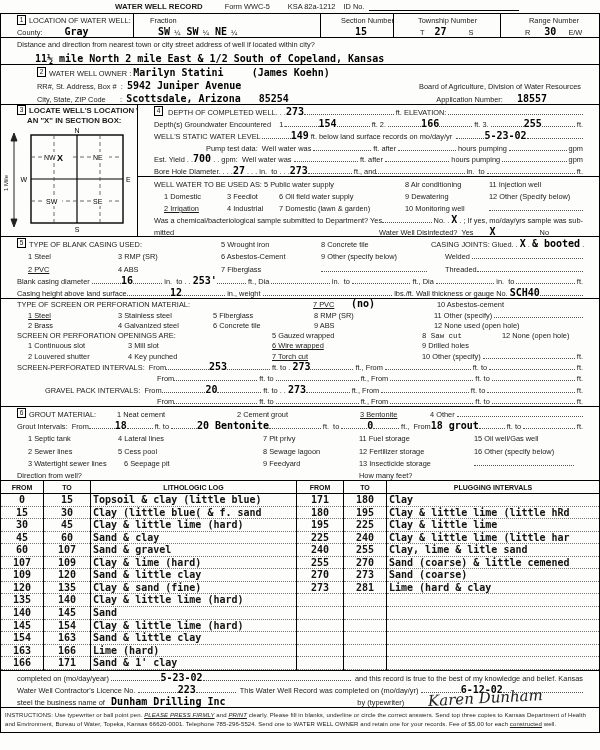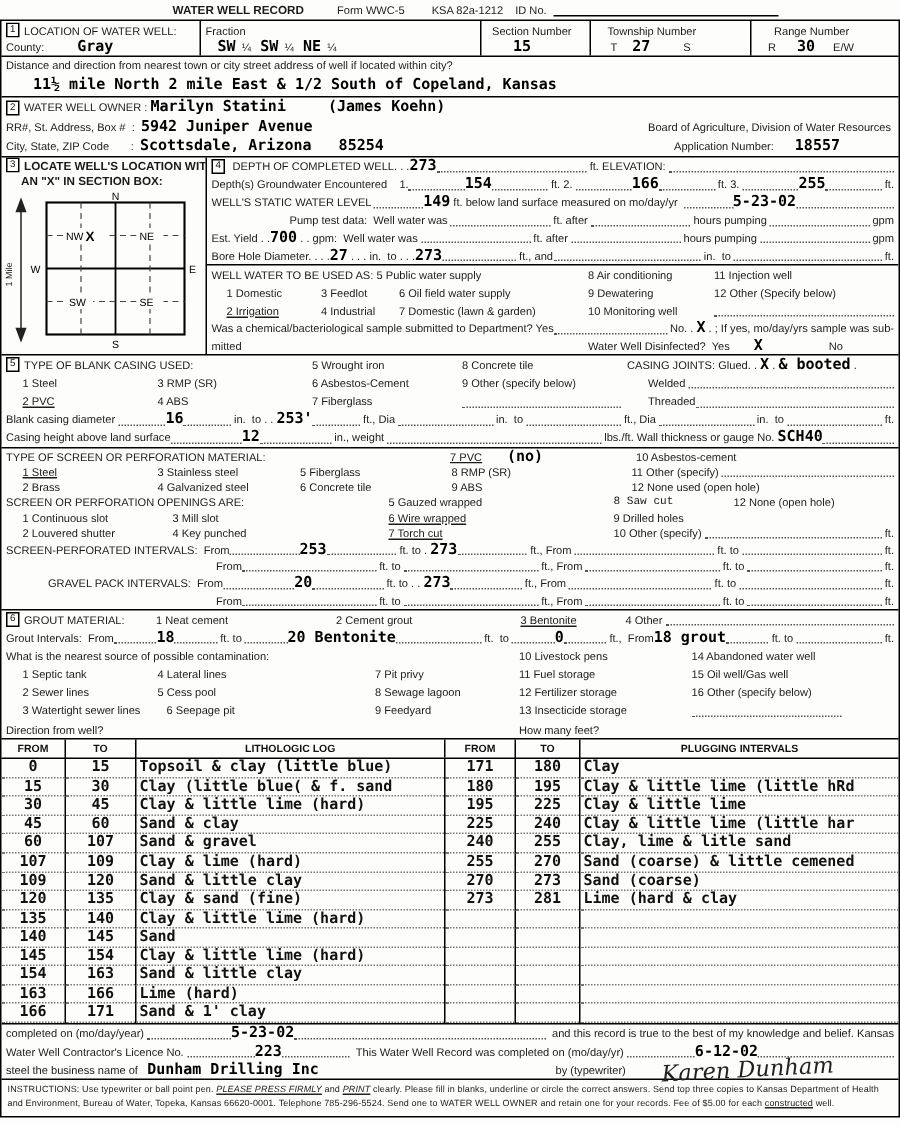--- a/index.html
+++ b/index.html
@@ -2,41 +2,41 @@
 <html><head>
 <meta charset="utf-8">
 <style>
   html,body{margin:0;padding:0;background:#e8e8e8;}
   .page{width:600px;height:750px;background:#fdfdfc;color:#111;margin:0 auto;position:relative;
         font-family:"Liberation Sans",sans-serif;overflow:hidden;}
   .topline{display:flex;align-items:baseline;white-space:pre;padding:2px 3px 0 3px;height:11px;}
   .form{border:1.6px solid #000;margin:0;}
   .sec{border-top:1.2px solid #000;}
   .sec:first-child{border-top:none;}
-  .line{display:flex;align-items:center;white-space:pre;padding:0 3px;overflow:hidden;}
+  .line{display:flex;align-items:flex-end;white-space:pre;padding:0 16px;overflow:hidden;}
   .lbl{font-size:7.4px;color:#1a1a1a;}
   .und{text-decoration:underline;text-underline-offset:1px;}
   .typed{font-family:"DejaVu Sans Mono","Liberation Mono",monospace;font-size:10px;font-weight:bold;color:#000;}
   .cursive{font-family:"DejaVu Serif",serif;font-style:italic;font-size:15px;transform:rotate(-3deg);display:inline-block;color:#222;}
   .dots{border-bottom:1.2px dotted #555;align-self:flex-end;margin-bottom:2px;min-width:6px;height:2px;}
   .gap{display:inline-block;height:1px;flex-shrink:0;}
   .flexgap{display:inline-block;height:1px;}
   .solidline{border-bottom:1px solid #000;align-self:flex-end;margin-bottom:2px;height:2px;}
   .numbox{border:1px solid #000;font-size:6.5px;line-height:8px;min-width:7px;text-align:center;
           display:inline-block;margin-right:3px;flex-shrink:0;align-self:center;}
   
   .s1top{display:flex;}
   .s1cell{padding:1px 0 0 0;}
   .bl{border-left:1px solid #000;}
   .s1cell .line{height:10px;}
   .s1cell .vline{height:12px;}
   .s1 .qline{border-top:1px solid #000;height:11px;}
   .s1 .aline{height:15px;}
   
-  .s2 .line{height:13px;}
+  .s2 .line{height:13px;margin-left:20px;}
   
   .s34{display:flex;height:131px;}
   .s3{width:136px;border-right:1.2px solid #000;flex-shrink:0;overflow:hidden;}
   .s3 .line{height:10px;}
   .s4{flex:1;overflow:hidden;}
   .s4 .line{height:11.9px;}
   .usehead{border-top:1px solid #000;}
   
   .s5 .line{height:12.2px;}
   
@@ -142,21 +142,21 @@
           <text x="43" y="35" font-size="7">NW</text>
           <text x="56" y="35.5" font-size="9" font-weight="bold" font-family="DejaVu Sans Mono, monospace">X</text>
           <text x="92" y="35" font-size="7">NE</text>
           <text x="45" y="79" font-size="7">SW</text>
           <text x="92" y="79" font-size="7">SE</text>
         </svg>
       </div>
       <div class="s4">
         <div class="line"><span class="numbox">4</span><span class="lbl"> DEPTH OF COMPLETED WELL. . .</span><span class="typed">273</span><span class="dots" style="flex-grow: 2;"></span><span class="lbl"> ft. ELEVATION: </span><span class="dots" style="flex-grow: 3;"></span></div>
         <div class="line"><span class="lbl">Depth(s) Groundwater Encountered    1.</span><span class="dots" style="flex-grow: 1;"></span><span class="typed">154</span><span class="dots" style="flex-grow: 1;"></span><span class="lbl"> ft. 2. </span><span class="dots" style="flex-grow: 1;"></span><span class="typed">166</span><span class="dots" style="flex-grow: 1;"></span><span class="lbl"> ft. 3. </span><span class="dots" style="flex-grow: 1;"></span><span class="typed">255</span><span class="dots" style="flex-grow: 1;"></span><span class="lbl"> ft.</span></div>
-        <div class="line"><span class="lbl">WELL'S STATIC WATER LEVEL </span><span class="dots" style="flex-grow: 1;"></span><span class="typed">149</span><span class="lbl"> ft. below land surface measured on mo/day/yr  </span><span class="dots" style="flex-grow: 1;"></span><span class="typed">5-23-02</span><span class="dots" style="flex-grow: 2;"></span></div>
+        <div class="line"><span class="lbl">WELL'S STATIC WATER LEVEL </span><span class="dots" style="flex-grow: 1;"></span><span class="typed">149</span><span class="lbl"> ft. below land surface records on mo/day/yr  </span><span class="dots" style="flex-grow: 1;"></span><span class="typed">5-23-02</span><span class="dots" style="flex-grow: 2;"></span></div>
         <div class="line"><span class="gap" style="width: 52px;"></span><span class="lbl">Pump test data:  Well water was </span><span class="dots" style="flex-grow: 2;"></span><span class="lbl"> ft. after </span><span class="dots" style="flex-grow: 2;"></span><span class="lbl"> hours pumping </span><span class="dots" style="flex-grow: 2;"></span><span class="lbl"> gpm</span></div>
         <div class="line"><span class="lbl">Est. Yield . .</span><span class="typed">700</span><span class="lbl"> . . gpm:  Well water was </span><span class="dots" style="flex-grow: 2;"></span><span class="lbl"> ft. after </span><span class="dots" style="flex-grow: 2;"></span><span class="lbl"> hours pumping </span><span class="dots" style="flex-grow: 2;"></span><span class="lbl"> gpm</span></div>
         <div class="line"><span class="lbl">Bore Hole Diameter. . . .</span><span class="typed">27</span><span class="lbl"> . . . in.  to . . .</span><span class="typed">273</span><span class="dots" style="flex-grow: 1;"></span><span class="lbl"> ft., and</span><span class="dots" style="flex-grow: 2;"></span><span class="lbl"> in.  to </span><span class="dots" style="flex-grow: 2;"></span><span class="lbl"> ft.</span></div>
         <div class="line usehead"><span class="lbl" style="width: 110px; display: inline-block; flex-shrink: 0;">WELL WATER TO BE USED AS:</span><span class="lbl" style="width: 141px; display: inline-block; flex-shrink: 0;">5 Public water supply</span><span class="lbl" style="width: 84px; display: inline-block; flex-shrink: 0;">8 Air conditioning</span><span class="lbl">11 Injection well</span></div>
         <div class="line"><span class="gap" style="width: 10px;"></span><span class="lbl" style="width: 63px; display: inline-block; flex-shrink: 0;">1 Domestic</span><span class="lbl" style="width: 52px; display: inline-block; flex-shrink: 0;">3 Feedlot</span><span class="lbl" style="width: 126px; display: inline-block; flex-shrink: 0;">6 Oil field water supply</span><span class="lbl" style="width: 84px; display: inline-block; flex-shrink: 0;">9 Dewatering</span><span class="lbl">12 Other (Specify below)</span></div>
         <div class="line"><span class="gap" style="width: 10px;"></span><span class="lbl und" style="width: 63px; display: inline-block; flex-shrink: 0;">2 Irrigation</span><span class="lbl" style="width: 52px; display: inline-block; flex-shrink: 0;">4 Industrial</span><span class="lbl" style="width: 126px; display: inline-block; flex-shrink: 0;">7 Domestic (lawn &amp; garden)</span><span class="lbl" style="width: 84px; display: inline-block; flex-shrink: 0;">10 Monitoring well</span><span class="dots" style="flex-grow: 1;"></span></div>
         <div class="line"><span class="lbl">Was a chemical/bacteriological sample submitted to Department? Yes</span><span class="dots" style="flex-grow: 1;"></span><span class="lbl"> No. . </span><span class="typed">X</span><span class="lbl"> . ; If yes, mo/day/yrs sample was sub-</span></div>
         <div class="line"><span class="lbl">mitted</span><span class="flexgap" style="flex-grow: 1;"></span><span class="lbl">Water Well Disinfected?  Yes</span><span class="gap" style="width: 16px;"></span><span class="typed">X</span><span class="gap" style="width: 44px;"></span><span class="lbl">No</span><span class="gap" style="width: 34px;"></span></div>
       </div>
     </div>
@@ -181,21 +181,20 @@
     <div class="intv">
       <div class="line"><span class="lbl">SCREEN-PERFORATED INTERVALS:  From</span><span class="dots" style="flex-grow: 1;"></span><span class="typed">253</span><span class="dots" style="flex-grow: 1;"></span><span class="lbl"> ft. to . </span><span class="typed">273</span><span class="dots" style="flex-grow: 1;"></span><span class="lbl"> ft., From </span><span class="dots" style="flex-grow: 2;"></span><span class="lbl"> ft. to </span><span class="dots" style="flex-grow: 2;"></span><span class="lbl"> ft.</span></div>
       <div class="line"><span class="gap" style="width: 140px;"></span><span class="lbl">From</span><span class="dots" style="flex-grow: 2;"></span><span class="lbl"> ft. to </span><span class="dots" style="flex-grow: 2;"></span><span class="lbl"> ft., From </span><span class="dots" style="flex-grow: 2;"></span><span class="lbl"> ft. to </span><span class="dots" style="flex-grow: 2;"></span><span class="lbl"> ft.</span></div>
       <div class="line"><span class="gap" style="width: 28px;"></span><span class="lbl">GRAVEL PACK INTERVALS:  From</span><span class="dots" style="flex-grow: 1;"></span><span class="typed">20</span><span class="dots" style="flex-grow: 1;"></span><span class="lbl"> ft. to . . </span><span class="typed">273</span><span class="dots" style="flex-grow: 1;"></span><span class="lbl"> ft., From </span><span class="dots" style="flex-grow: 2;"></span><span class="lbl"> ft. to </span><span class="dots" style="flex-grow: 2;"></span><span class="lbl"> ft.</span></div>
       <div class="line"><span class="gap" style="width: 140px;"></span><span class="lbl">From</span><span class="dots" style="flex-grow: 2;"></span><span class="lbl"> ft. to </span><span class="dots" style="flex-grow: 2;"></span><span class="lbl"> ft., From </span><span class="dots" style="flex-grow: 2;"></span><span class="lbl"> ft. to </span><span class="dots" style="flex-grow: 2;"></span><span class="lbl"> ft.</span></div>
     </div>
 
     <div class="sec s6">
       <div class="line"><span class="numbox">6</span><span class="lbl" style="width: 88px; display: inline-block; flex-shrink: 0;">GROUT MATERIAL:</span><span class="lbl" style="width: 120px; display: inline-block; flex-shrink: 0;">1 Neat cement</span><span class="lbl" style="width: 123px; display: inline-block; flex-shrink: 0;">2 Cement grout</span><span class="lbl und" style="width: 62px; display: inline-block; flex-shrink: 0;">3 Bentonite</span><span class="gap" style="width: 8px;"></span><span class="lbl">4 Other </span><span class="dots" style="flex-grow: 1;"></span></div>
       <div class="line"><span class="lbl">Grout Intervals:  From</span><span class="dots" style="flex-grow: 1;"></span><span class="typed">18</span><span class="dots" style="flex-grow: 1;"></span><span class="lbl"> ft. to </span><span class="dots" style="flex-grow: 1;"></span><span class="typed">20 Bentonite</span><span class="dots" style="flex-grow: 2;"></span><span class="lbl"> ft.  to </span><span class="dots" style="flex-grow: 1;"></span><span class="typed">0</span><span class="dots" style="flex-grow: 1;"></span><span class="lbl"> ft.,  From</span><span class="typed">18 grout</span><span class="dots" style="flex-grow: 1;"></span><span class="lbl"> ft. to </span><span class="dots" style="flex-grow: 2;"></span><span class="lbl"> ft.</span></div>
-      <div class="line"><span class="lbl" style="width: 342px; display: inline-block; flex-shrink: 0;">What is the nearest source of possible contamination:</span><span class="lbl" style="width: 115px; display: inline-block; flex-shrink: 0;">10 Livestock pens</span><span class="lbl">14 Abandoned water well</span></div>
       <div class="line"><span class="gap" style="width: 11px;"></span><span class="lbl" style="width: 90px; display: inline-block; flex-shrink: 0;">1 Septic tank</span><span class="lbl" style="width: 145px; display: inline-block; flex-shrink: 0;">4 Lateral lines</span><span class="lbl" style="width: 96px; display: inline-block; flex-shrink: 0;">7 Pit privy</span><span class="lbl" style="width: 115px; display: inline-block; flex-shrink: 0;">11 Fuel storage</span><span class="lbl">15 Oil well/Gas well</span></div>
       <div class="line"><span class="gap" style="width: 11px;"></span><span class="lbl" style="width: 90px; display: inline-block; flex-shrink: 0;">2 Sewer lines</span><span class="lbl" style="width: 145px; display: inline-block; flex-shrink: 0;">5 Cess pool</span><span class="lbl" style="width: 96px; display: inline-block; flex-shrink: 0;">8 Sewage lagoon</span><span class="lbl" style="width: 115px; display: inline-block; flex-shrink: 0;">12 Fertilizer storage</span><span class="lbl">16 Other (specify below)</span></div>
       <div class="line"><span class="gap" style="width: 11px;"></span><span class="lbl" style="width: 96px; display: inline-block; flex-shrink: 0;">3 Watertight sewer lines</span><span class="lbl" style="width: 139px; display: inline-block; flex-shrink: 0;">6 Seepage pit</span><span class="lbl" style="width: 96px; display: inline-block; flex-shrink: 0;">9 Feedyard</span><span class="lbl" style="width: 115px; display: inline-block; flex-shrink: 0;">13 Insecticide storage</span><span class="dots" style="width: 100px;"></span></div>
       <div class="line"><span class="lbl" style="width: 342px; display: inline-block; flex-shrink: 0;">Direction from well?</span><span class="lbl">How many feet?</span></div>
     </div>
 
     <div class="sec logwrap">
       <table class="log">
         <thead>
           <tr>

